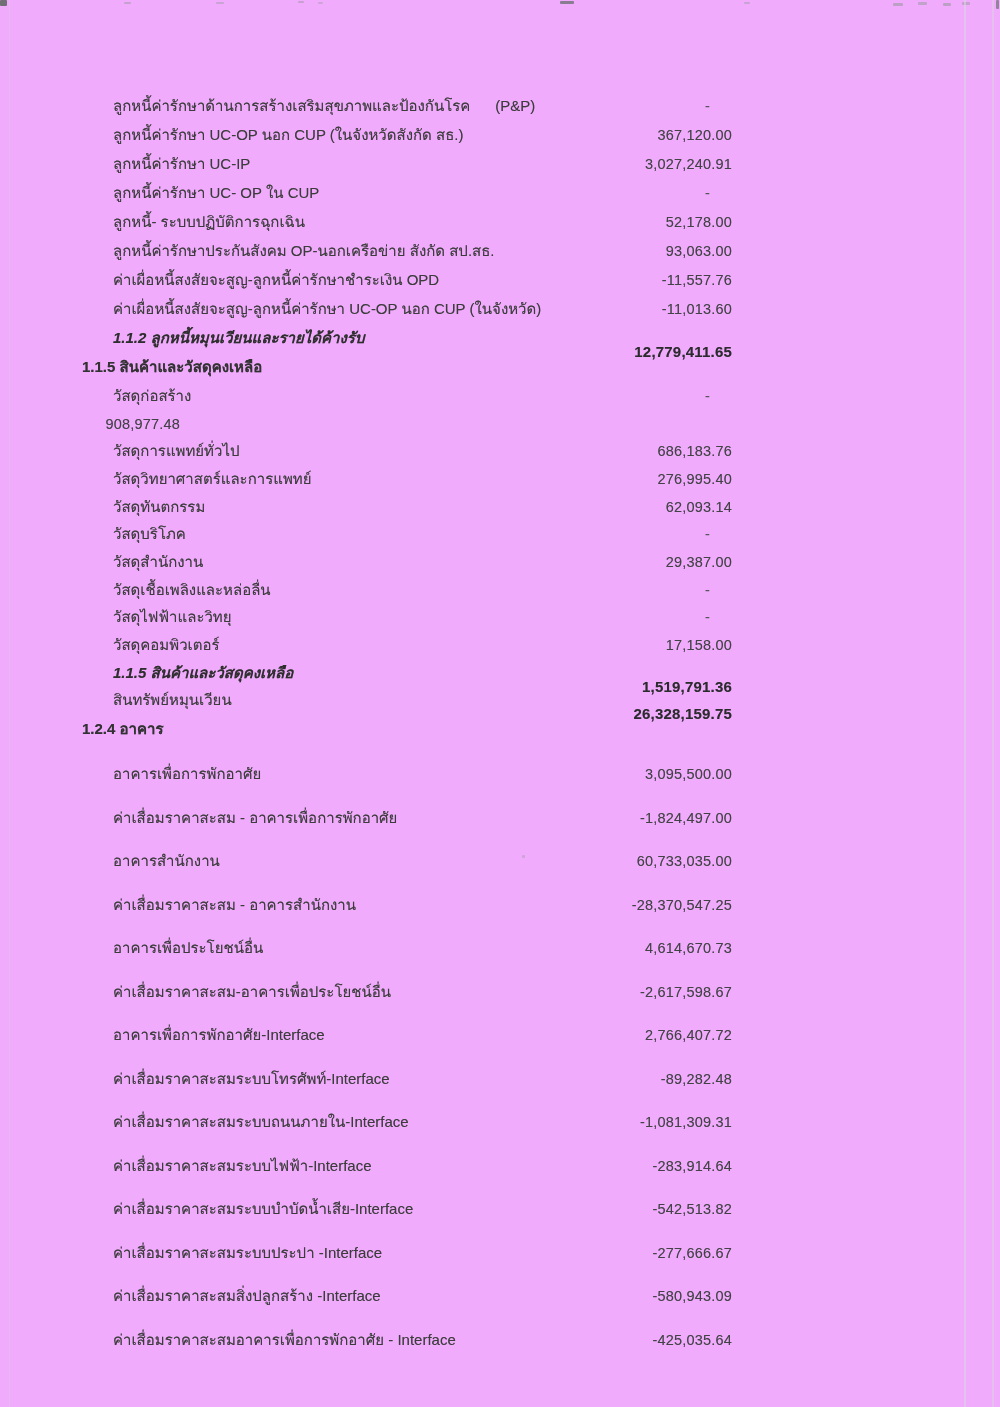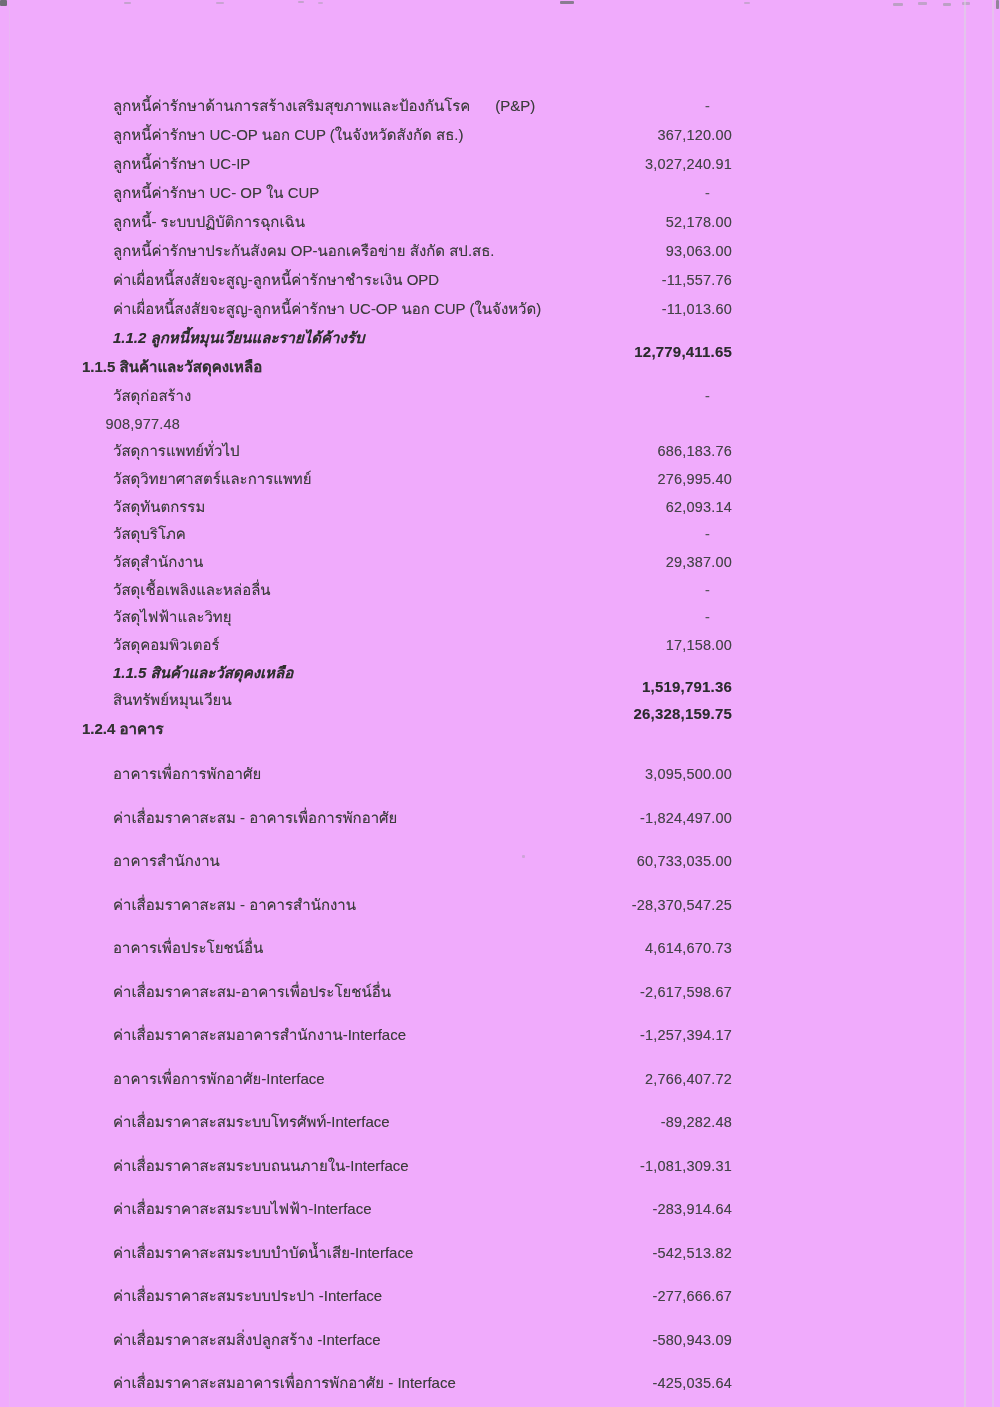--- a/index.html
+++ b/index.html
@@ -192,24 +192,20 @@
         </div>
         <div class="row item">
           <span class="label">อาคารเพื่อประโยชน์อื่น</span>
           <span class="amount">4,614,670.73</span>
         </div>
         <div class="row item">
           <span class="label">ค่าเสื่อมราคาสะสม-อาคารเพื่อประโยชน์อื่น</span>
           <span class="amount">-2,617,598.67</span>
         </div>
         <div class="row item">
-          <span class="label">ค่าเสื่อมราคาสะสมอาคารสำนักงาน-Interface</span>
-          <span class="amount">-1,257,394.17</span>
-        </div>
-        <div class="row item">
           <span class="label">อาคารเพื่อการพักอาศัย-Interface</span>
           <span class="amount">2,766,407.72</span>
         </div>
         <div class="row item">
           <span class="label">ค่าเสื่อมราคาสะสมระบบโทรศัพท์-Interface</span>
           <span class="amount">-89,282.48</span>
         </div>
         <div class="row item">
           <span class="label">ค่าเสื่อมราคาสะสมระบบถนนภายใน-Interface</span>
           <span class="amount">-1,081,309.31</span>

